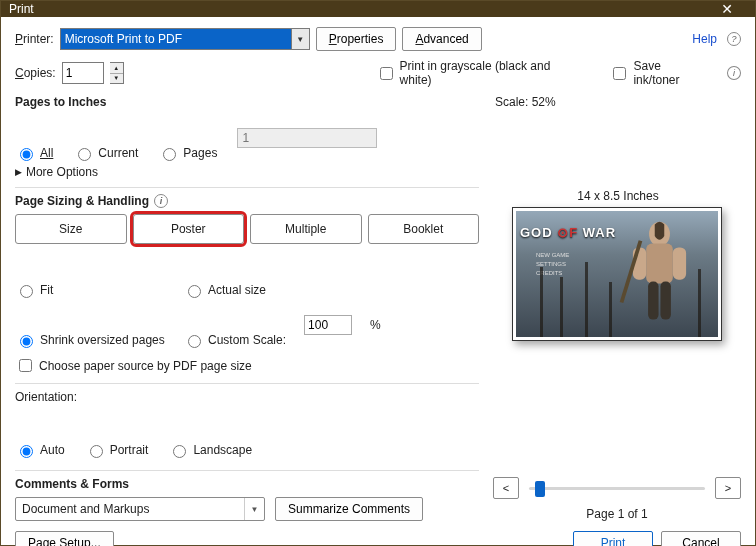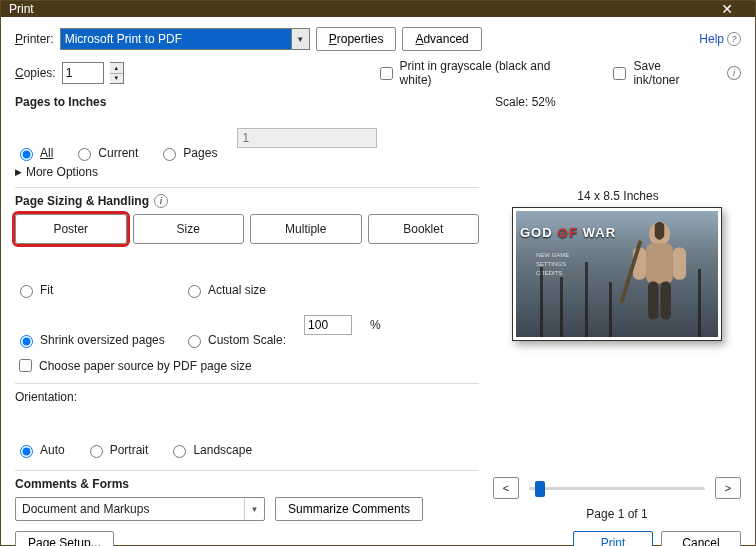--- a/index.html
+++ b/index.html
@@ -41,21 +41,21 @@
     border-left: 1px solid #7a7a7a;
     display: flex; align-items: center; justify-content: center;
     color: #333; font-size: 8px;
   }
   .btn {
     height: 24px; padding: 0 12px;
     border: 1px solid #8a8a8a; background: #fdfdfd;
     border-radius: 2px; font-size: 12px; cursor: pointer;
     display: inline-flex; align-items: center; justify-content: center;
   }
-  .help-link { margin-left: auto; color: #1a4fcf; font-size: 12px; display: flex; align-items: flex-start; gap: 3px;}
+  .help-link { margin-left: auto; color: #1a4fcf; font-size: 12px; display: flex; align-items: flex-start; gap: 10px;}
   .info-icon {
     width: 14px; height: 14px; border: 1px solid #888; border-radius: 50%;
     display: inline-flex; align-items: center; justify-content: center;
     font-size: 9px; color: #666; font-style: italic;
   }
   .copies-input {
     width: 42px; height: 22px; border: 1px solid #7a7a7a;
     padding: 0 3px; font-size: 12px;
   }
   .spinner {
@@ -203,22 +203,22 @@
             <span>More Options</span>
           </div>
         </div>
 
         <div class="section">
           <div class="section-title">
             <span>Page Sizing &amp; Handling</span>
             <span class="info-icon">i</span>
           </div>
           <div class="tabbar">
+            <div class="tabbtn">Size</div>
             <div class="tabbtn highlighted">Poster</div>
-            <div class="tabbtn">Size</div>
             <div class="tabbtn">Multiple</div>
             <div class="tabbtn">Booklet</div>
           </div>
           <div class="scale-row">
             <label class="radio-item" style="width:150px">
               <input type="radio" name="sc" style="">
               <span>Fit</span>
             </label>
             <label class="radio-item">
               <input type="radio" name="sc" style="">

